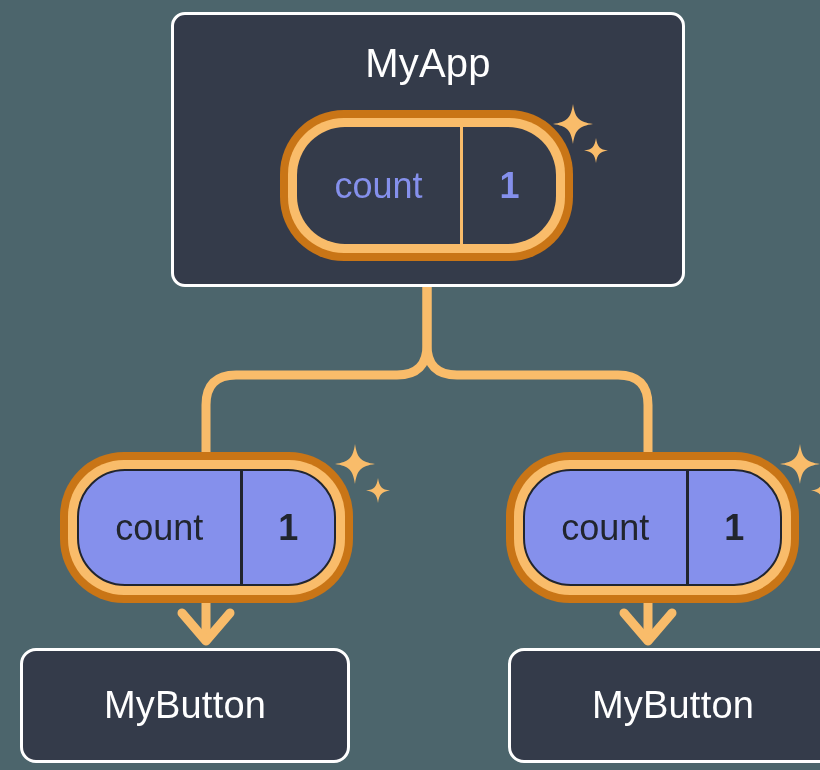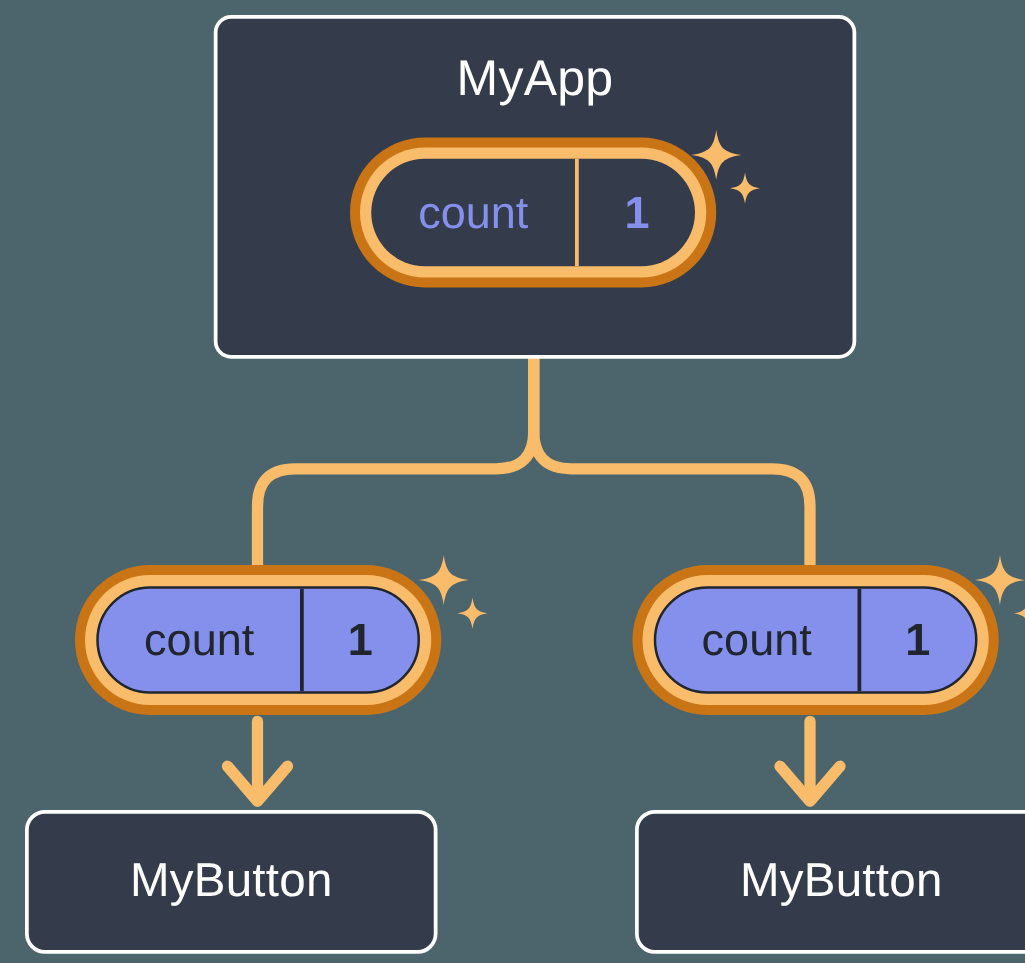--- a/index.html
+++ b/index.html
@@ -70,21 +70,21 @@
     text-align: right;
   }
   #card-mybutton-left  { left: 4px;   top: 648px; }
   #card-mybutton-right { left: 492px; top: 648px; }
 
   
   .pill {
     position: absolute;
     box-sizing: border-box;
     width: 293px;
-    height: 120px;
+    height: 151px;
     border-radius: 64px;
     background: #c97516;          
     padding: 8px;
     box-sizing: border-box;
   }
   .pill-inner {
     box-sizing: border-box;
     width: 100%;
     height: 100%;
     border-radius: 56px;

